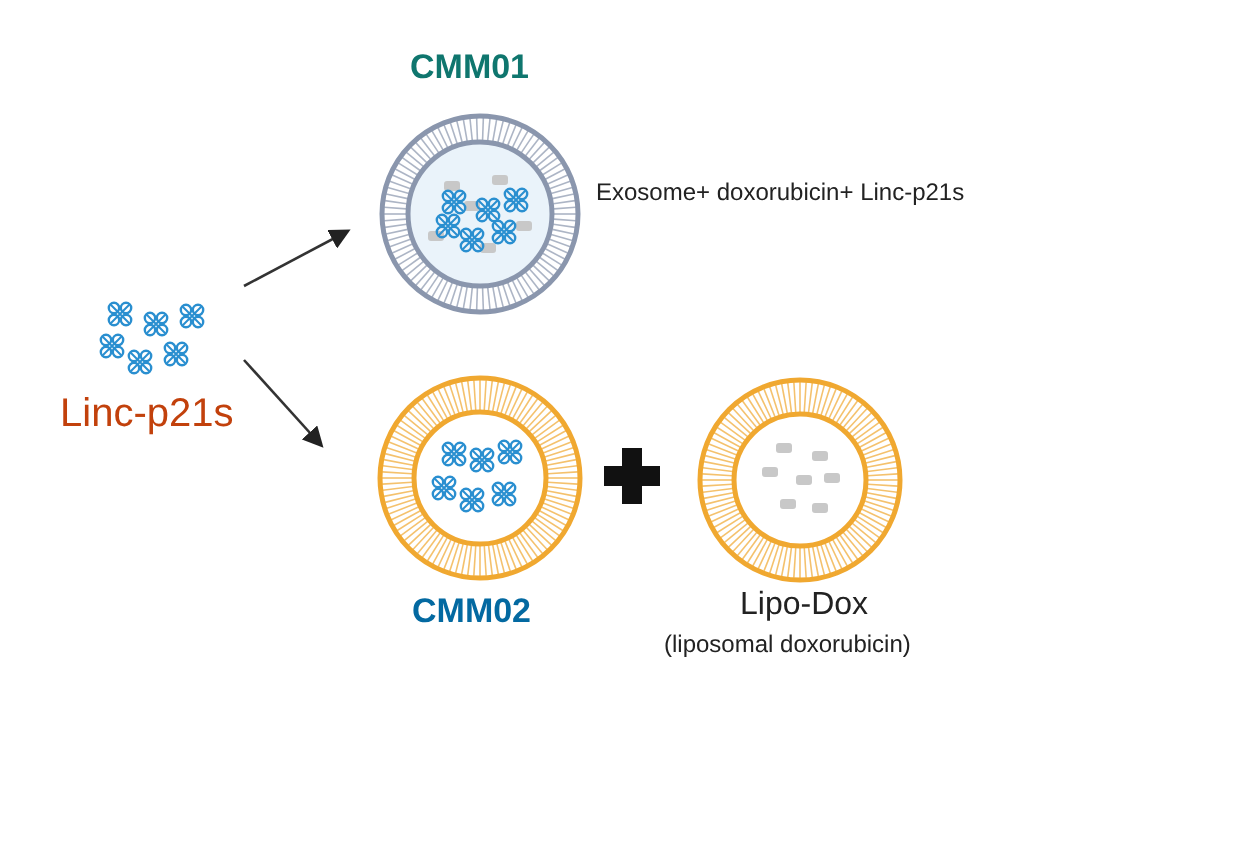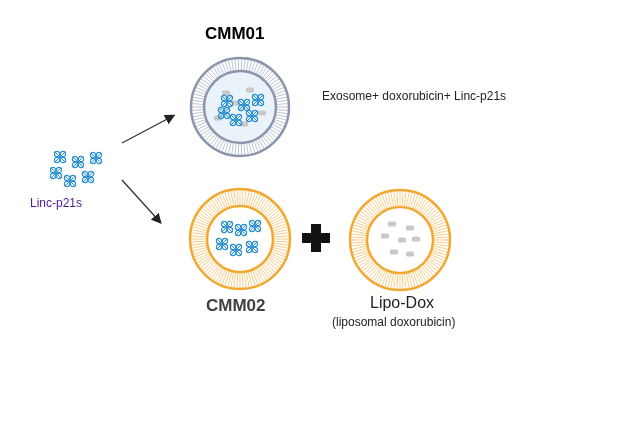--- a/index.html
+++ b/index.html
@@ -1,22 +1,22 @@
 <!DOCTYPE html>
 <html><head>
 <meta charset="utf-8">
 <style>
   html,body{margin:0;padding:0;background:#fff;}
   body{width:619px;height:433px;position:relative;overflow:hidden;font-family:"Liberation Sans",sans-serif;}
   svg{position:absolute;left:0;top:0;}
   .lbl{position:absolute;white-space:nowrap;color:#222;}
-  #t-cmm01{left:205px;top:24px;font-weight:bold;font-size:17px;color:#000000;}
-  #t-desc{left:322px;top:89px;font-size:12px;color:#222;}
-  #t-linc{left:30px;top:196px;font-size:12px;color:#4c1d95;}
-  #t-cmm02{left:206px;top:296px;font-weight:bold;font-size:17px;color:#404040;}
+  #t-cmm01{left:205px;top:24px;font-weight:bold;font-size:17px;color:#0f766e;}
+  #t-desc{left:298px;top:89px;font-size:12px;color:#222;}
+  #t-linc{left:30px;top:196px;font-size:20px;color:#c2410c;}
+  #t-cmm02{left:206px;top:296px;font-weight:bold;font-size:17px;color:#0369a1;}
   #t-lipo1{left:370px;top:294px;font-size:16px;text-align:center;}
   #t-lipo2{left:332px;top:315px;font-size:12px;}
 </style>
 </head>
 <body>
 
 <svg id="canvas" width="619" height="433">
   <defs>
     <marker id="ah" markerWidth="8" markerHeight="8" refX="6" refY="4" orient="auto">
       <path d="M0,0 L8,4 L0,8 z" fill="#222"></path>

